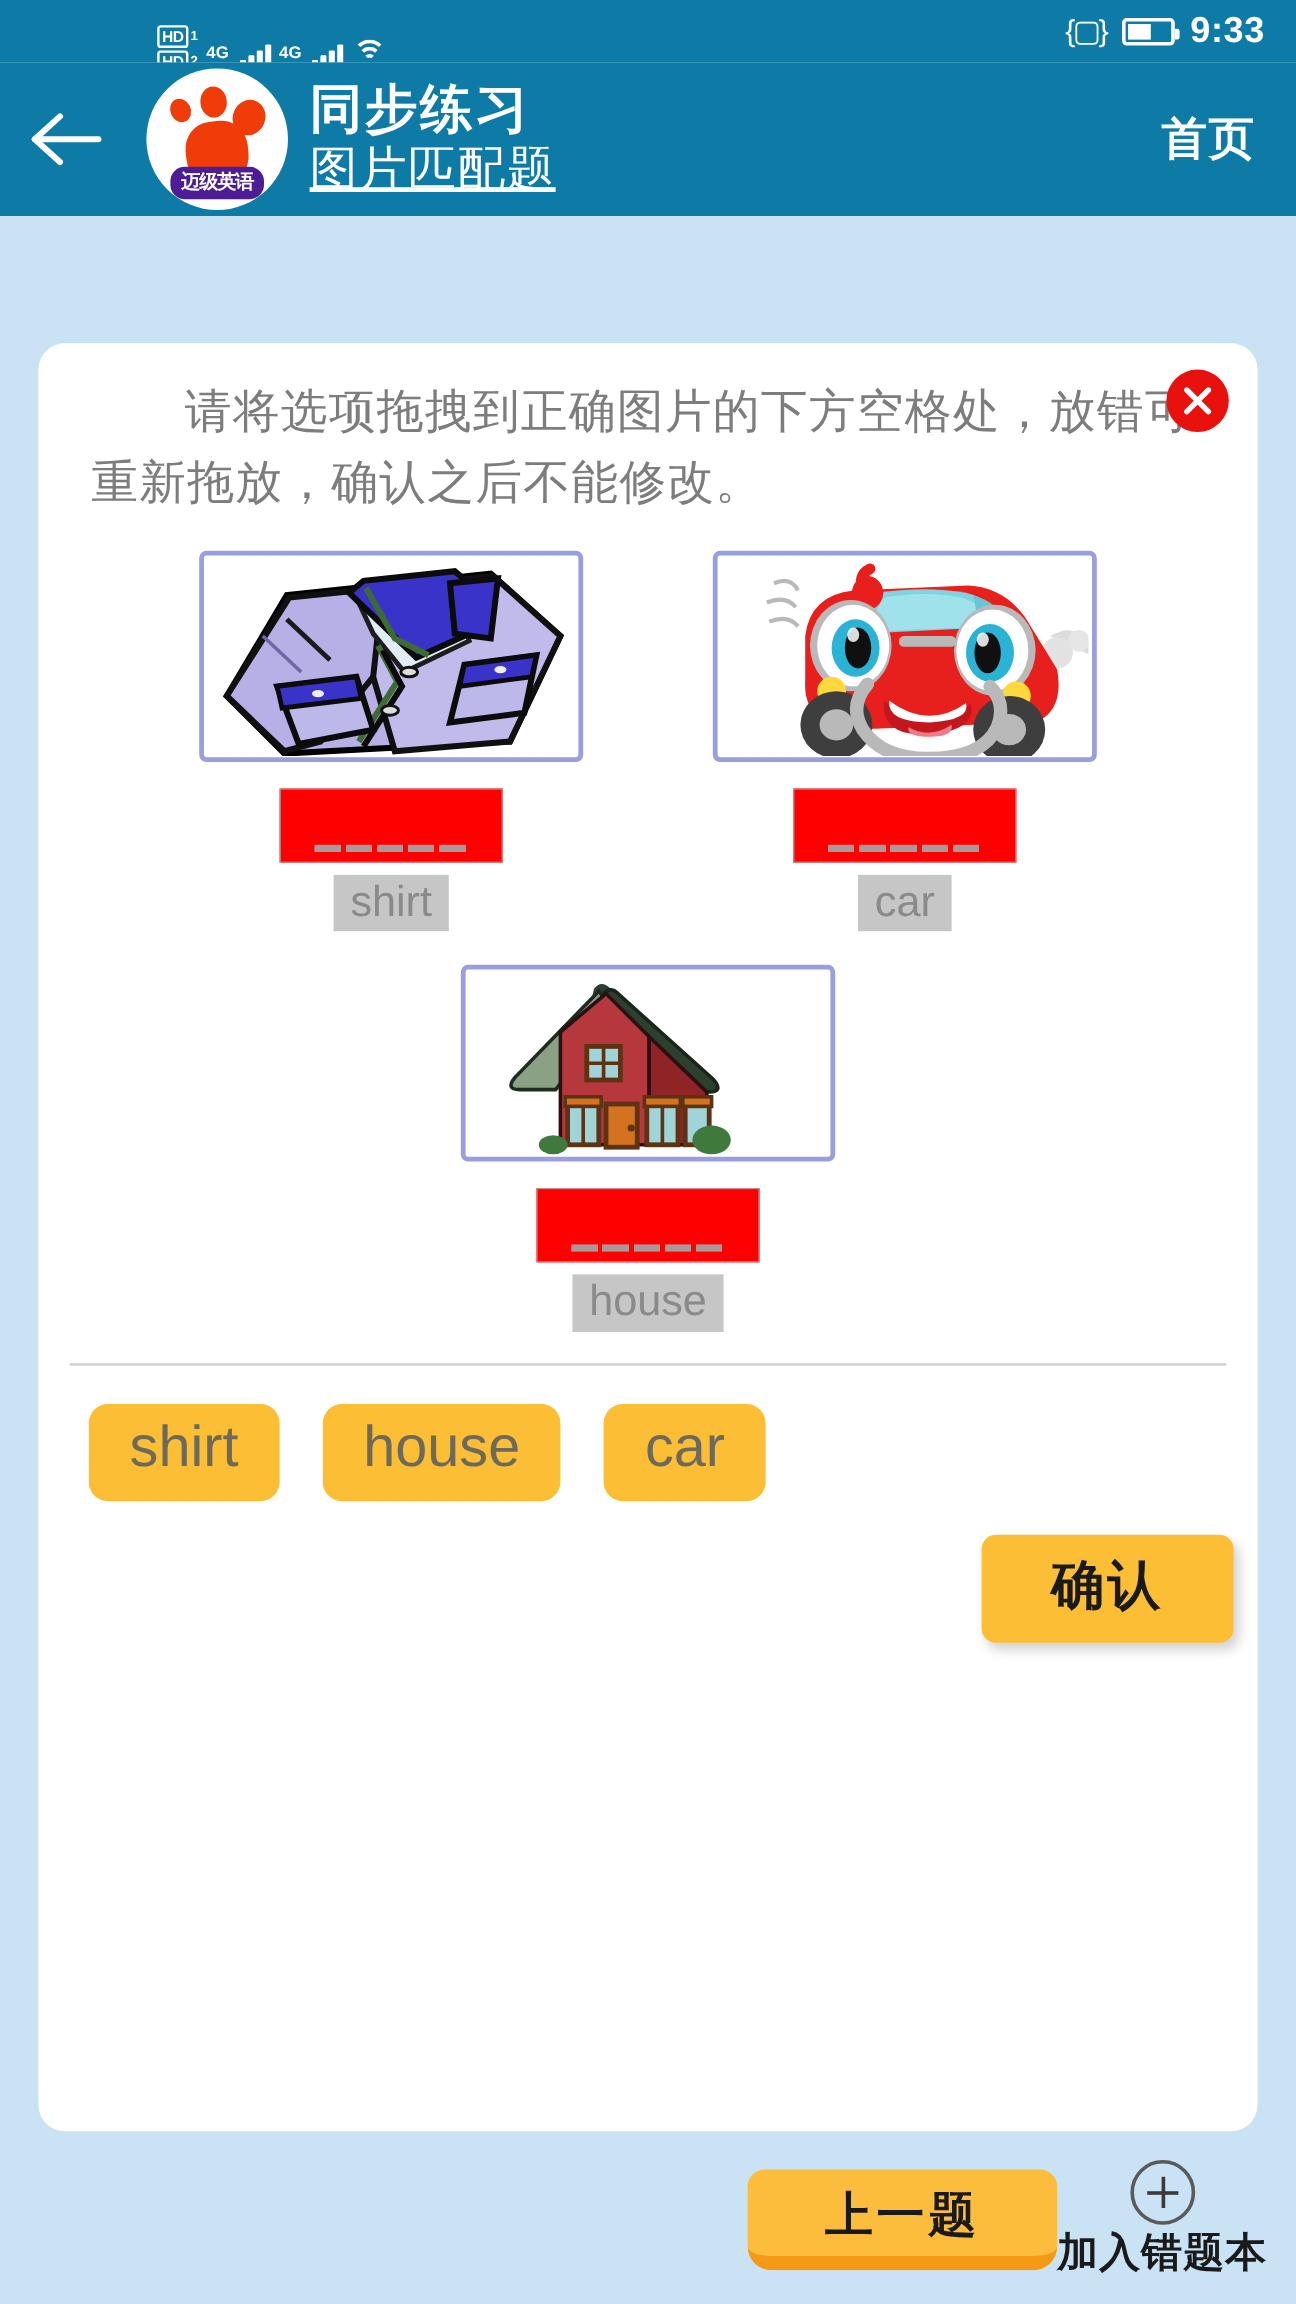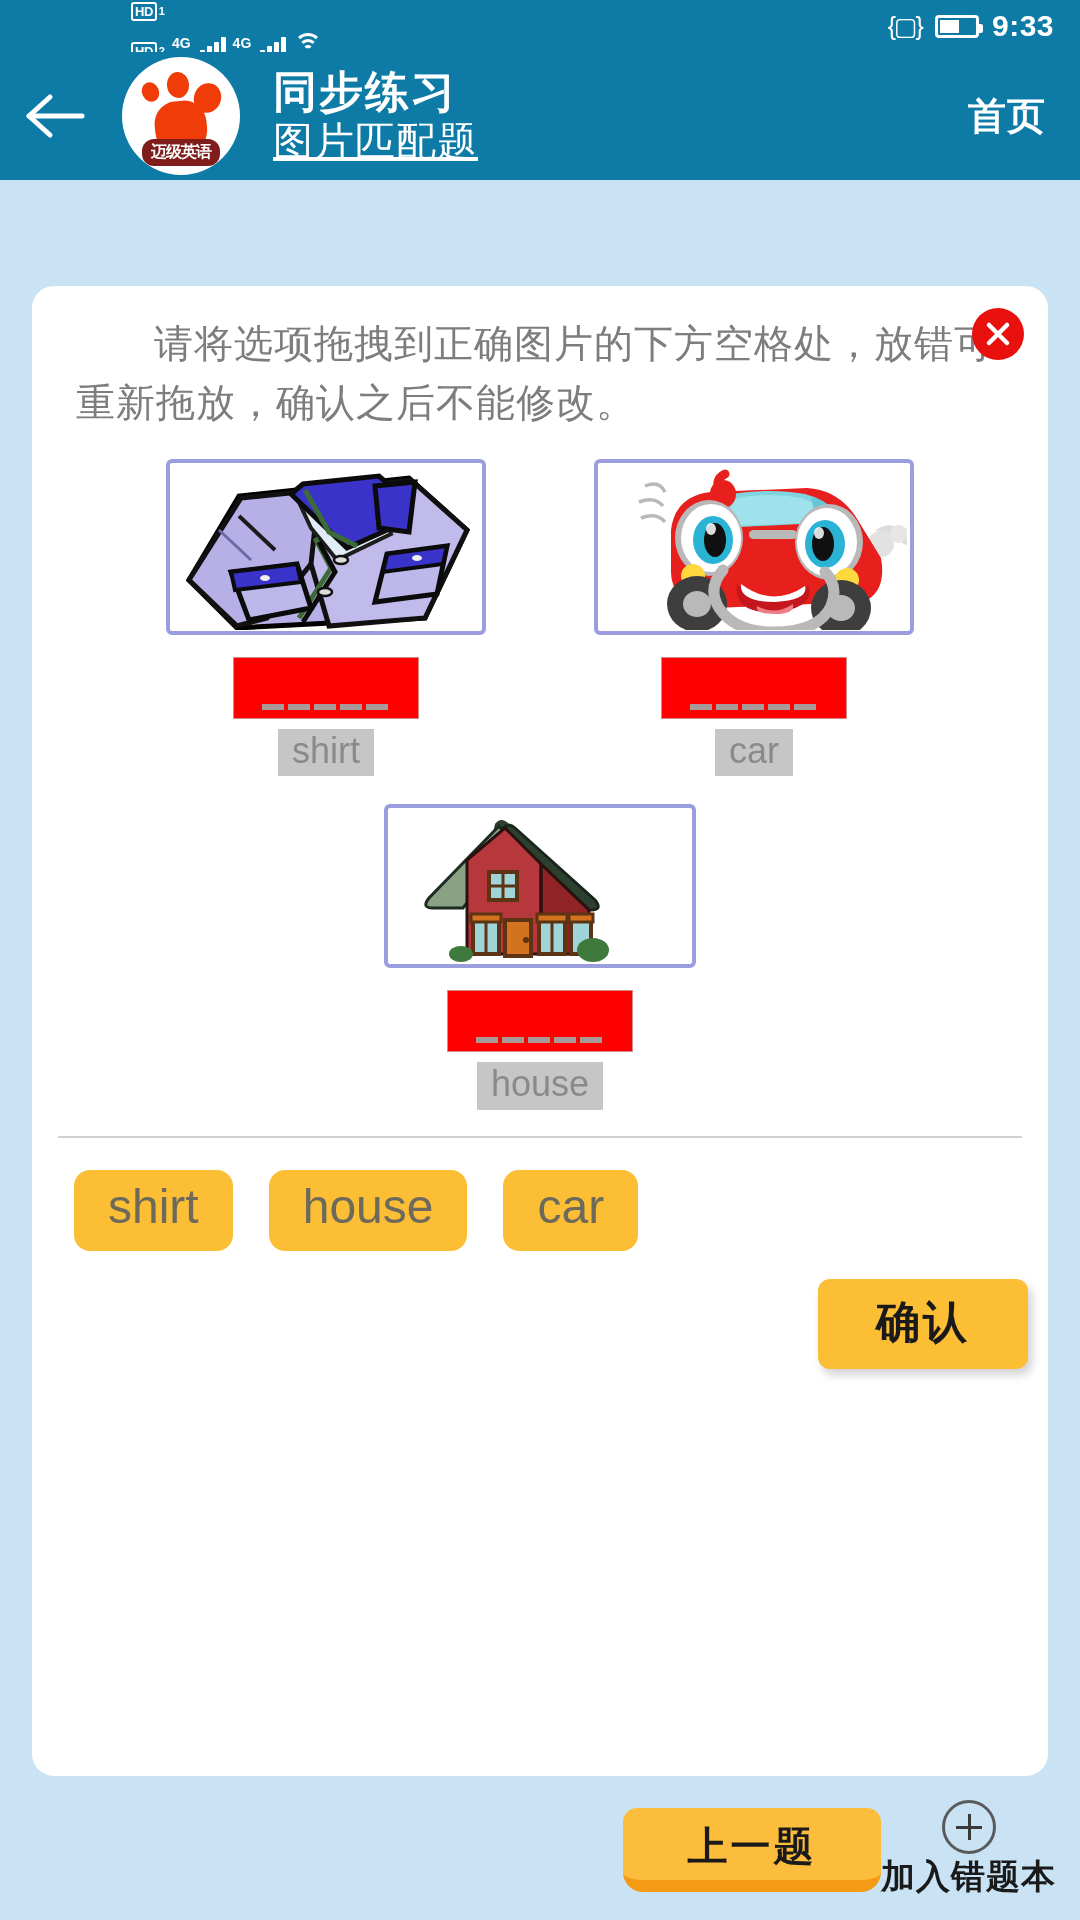--- a/index.html
+++ b/index.html
@@ -11,21 +11,21 @@
   }
   #app { position: relative; width: 1080px; height: 1920px; }
 
   
   .statusbar {
     height: 52px; background: #0d7ba6; color: #ffffff;
     display: flex; align-items: center; padding: 0 26px;
     position: relative;
   }
   .sb-left { display: flex; align-items: flex-end; gap: 7px; padding-left: 105px; }
-  .hd-stack { display: flex; flex-direction: column; gap: 21px; }
+  .hd-stack { display: flex; flex-direction: column; gap: 2px; }
   .hd-box {
     display: flex; align-items: center; gap: 2px;
     font-size: 14px; font-weight: bold; line-height: 1;
   }
   .hd-box .hd {
     border: 2px solid #fff; border-radius: 3px; padding: 1px 2px;
     font-size: 13px; letter-spacing: -0.5px;
   }
   .hd-box .sub { font-size: 11px; }
   .sig { display: flex; align-items: flex-end; gap: 2px; height: 26px; }
@@ -81,25 +81,25 @@
   }
   .paw-pad {
     position: absolute; background: #f03c08; border-radius: 45% 45% 42% 42%;
   }
   .pp-main { width: 52px; height: 54px; left: 33px; top: 44px; border-radius: 42% 42% 46% 46%; transform: rotate(-6deg); }
   .pp-1 { width: 17px; height: 20px; left: 20px; top: 25px; border-radius: 50%; transform: rotate(-25deg); }
   .pp-2 { width: 22px; height: 26px; left: 45px; top: 15px; border-radius: 50%; transform: rotate(-6deg); }
   .pp-3 { width: 27px; height: 30px; left: 72px; top: 26px; border-radius: 50%; transform: rotate(22deg); }
   .logo-badge {
     position: absolute; bottom: 9px; left: 50%; transform: translateX(-50%);
-    background: #7f1d1d; color: #fff; border-radius: 12px;
+    background: #4c1d95; color: #fff; border-radius: 12px;
     font-size: 16px; font-weight: bold; padding: 3px 9px; white-space: nowrap;
     letter-spacing: -1px;
   }
-  .titles { display: flex; flex-direction: column; gap: 2px; margin-left: 15px; }
+  .titles { display: flex; flex-direction: column; gap: 2px; }
   .title-main { font-size: 44px; font-weight: bold; letter-spacing: 2px; line-height: 1.1; }
   .title-sub { font-size: 40px; letter-spacing: 1px; line-height: 1.15; text-decoration: underline; }
   .home-link {
     position: absolute; right: 34px; top: 50%; transform: translateY(-50%);
     font-size: 38px; font-weight: bold; letter-spacing: 1px;
   }
 
   
   .subbar {
     height: 90px; background: #c9e3f5;

